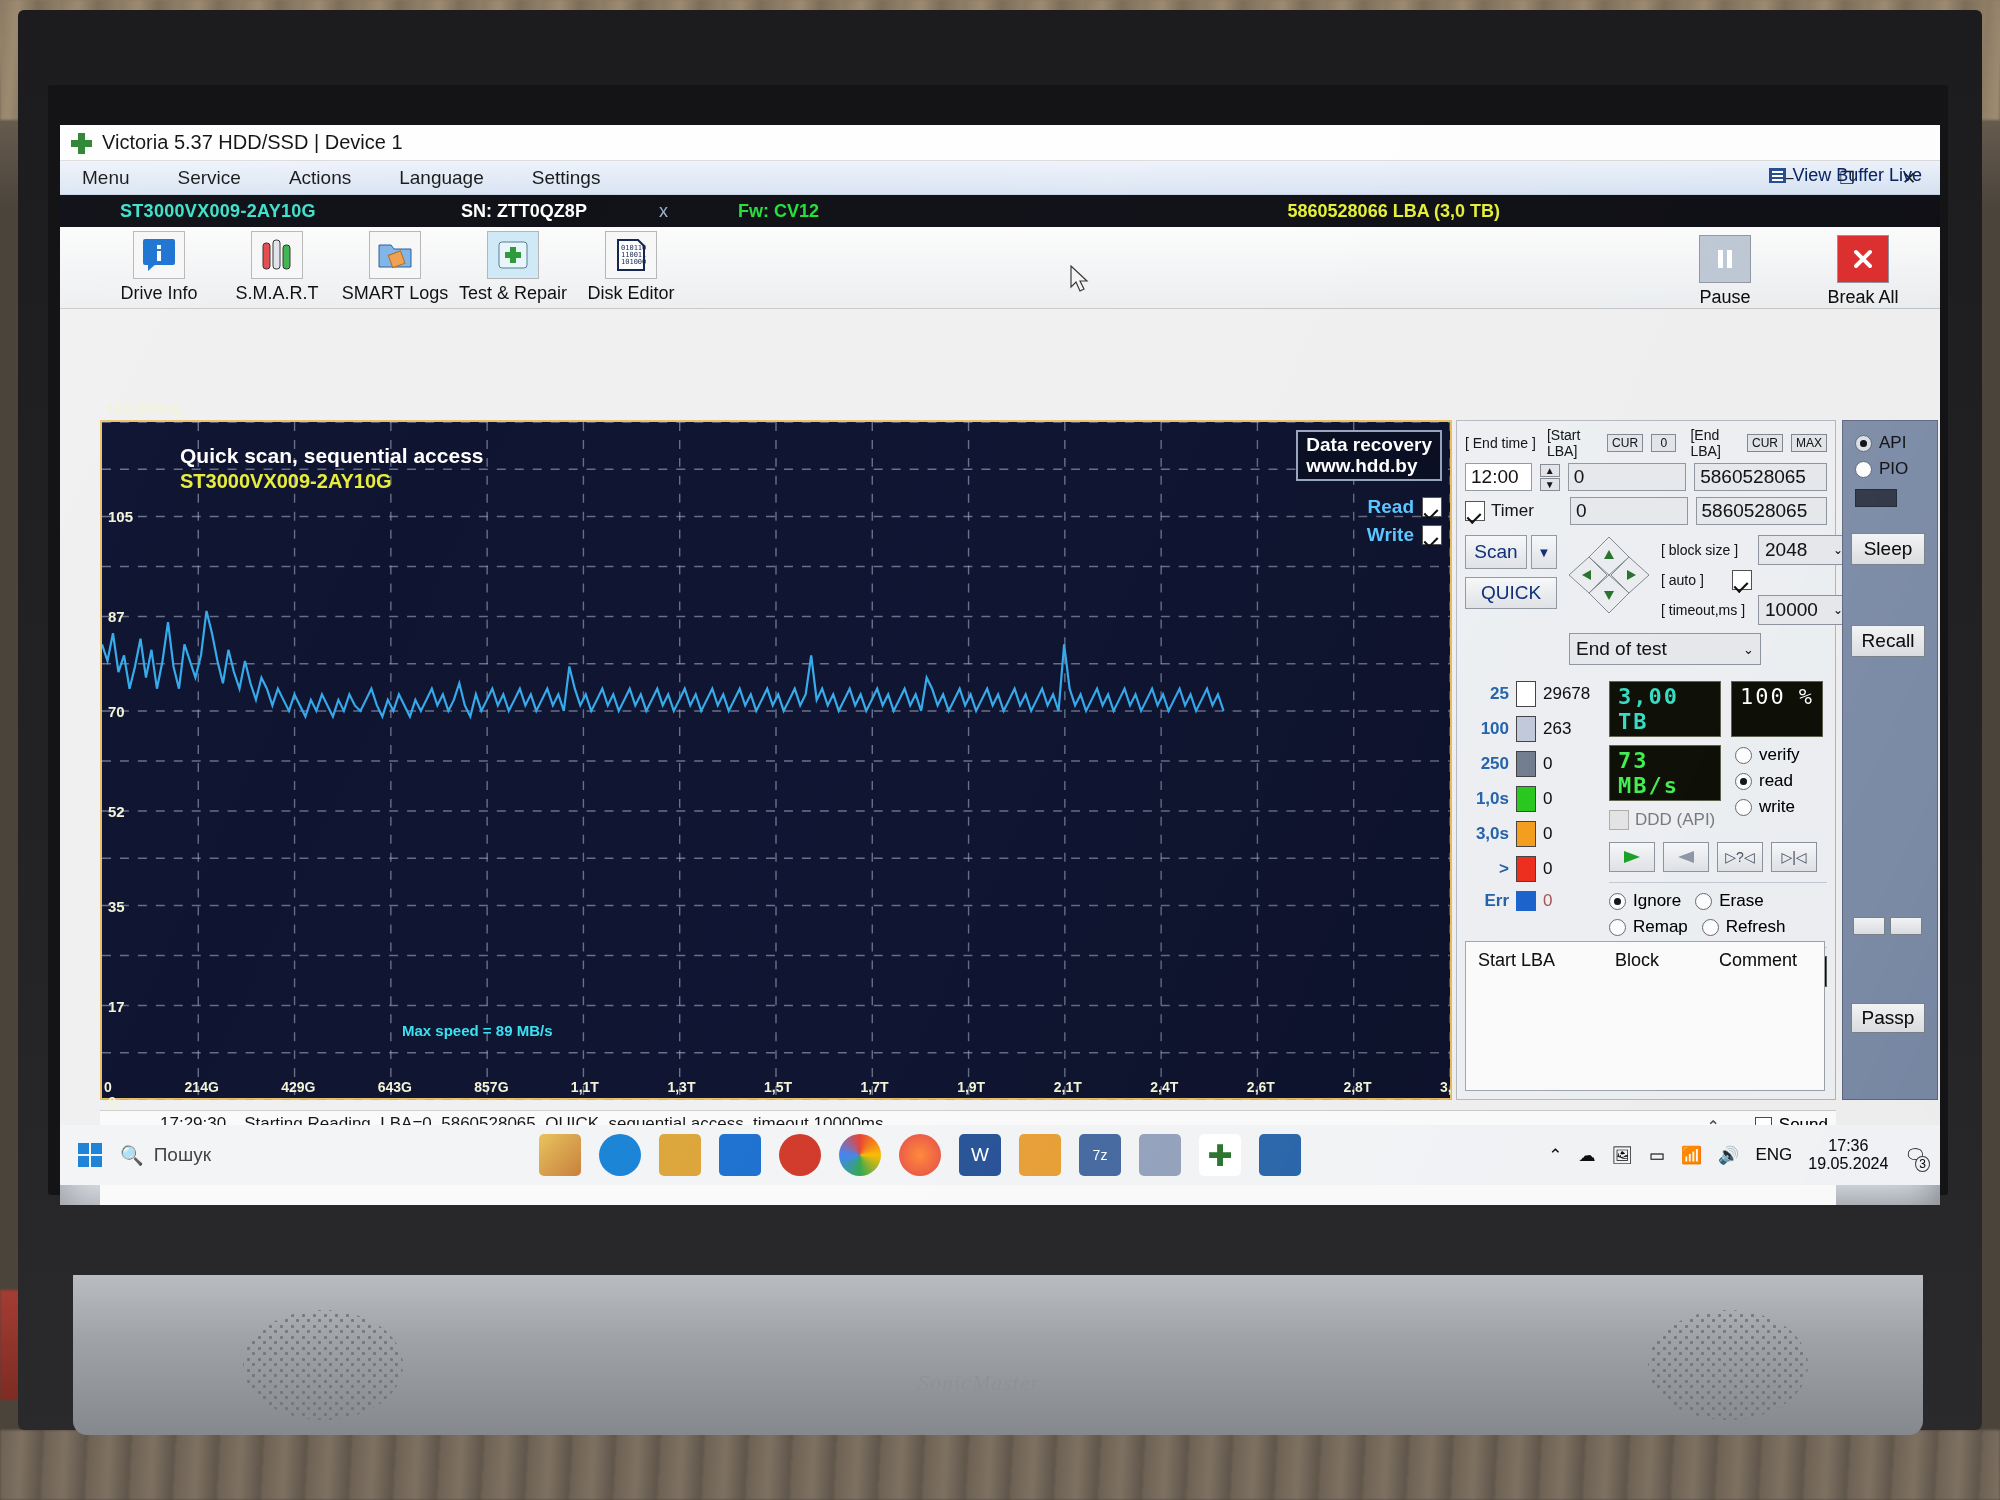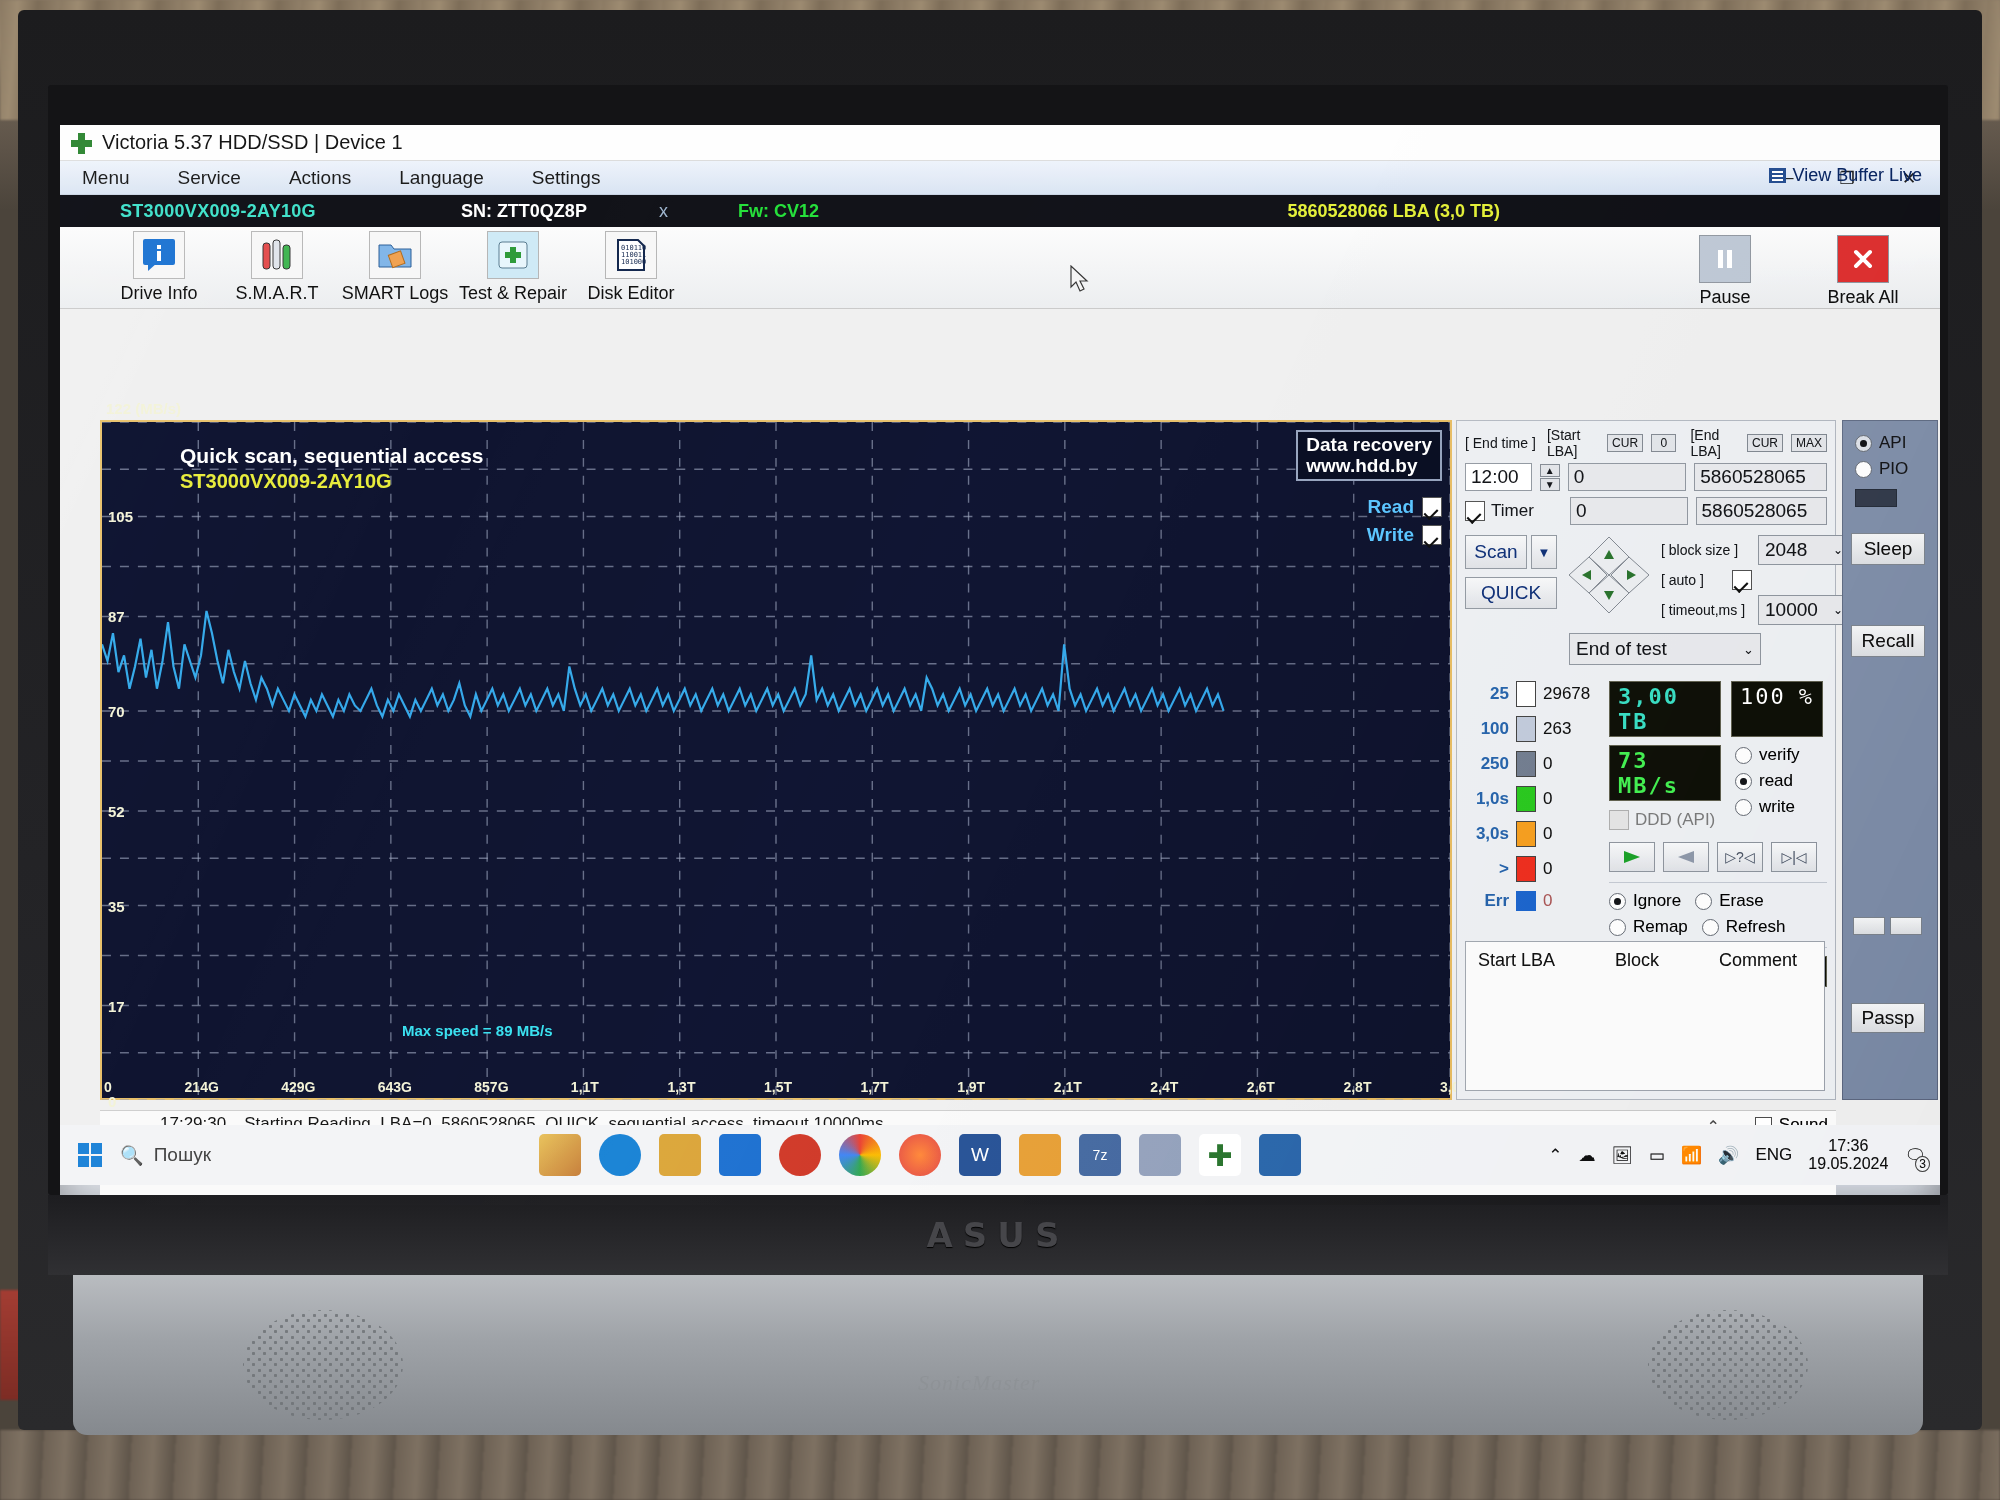--- a/index.html
+++ b/index.html
@@ -676,20 +676,17 @@
           </span>
         </div>
       </div>
 
       <svg style="position:absolute;left:1010px;top:140px;z-index:500;" width="22" height="30">
         <path d="M1 1 L1 22 L6 17 L10 26 L14 24 L10 16 L17 16 Z" fill="#f5f5f5" stroke="#333" stroke-width="1.2"></path>
       </svg>
     </div>
   </div>
 
-  <div id="lid-bottom">
-    <span id="brand-asus">ASUS</span>
-  </div>
   <div id="base"></div>
   <div class="speaker" id="spk-l"></div>
   <div class="speaker" id="spk-r"></div>
   <div id="sonicmaster">SonicMaster</div>
 </div>
 
 </body></html>

